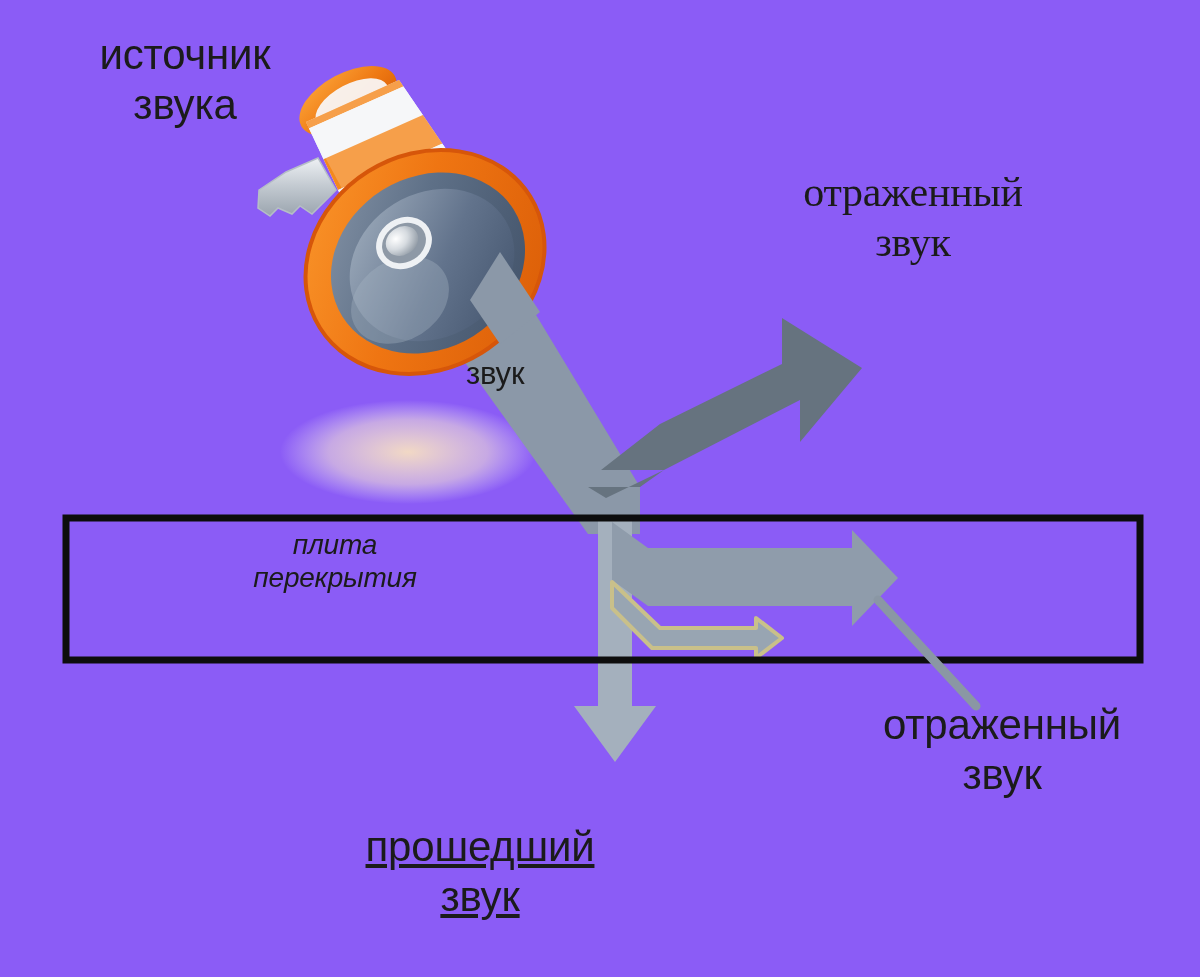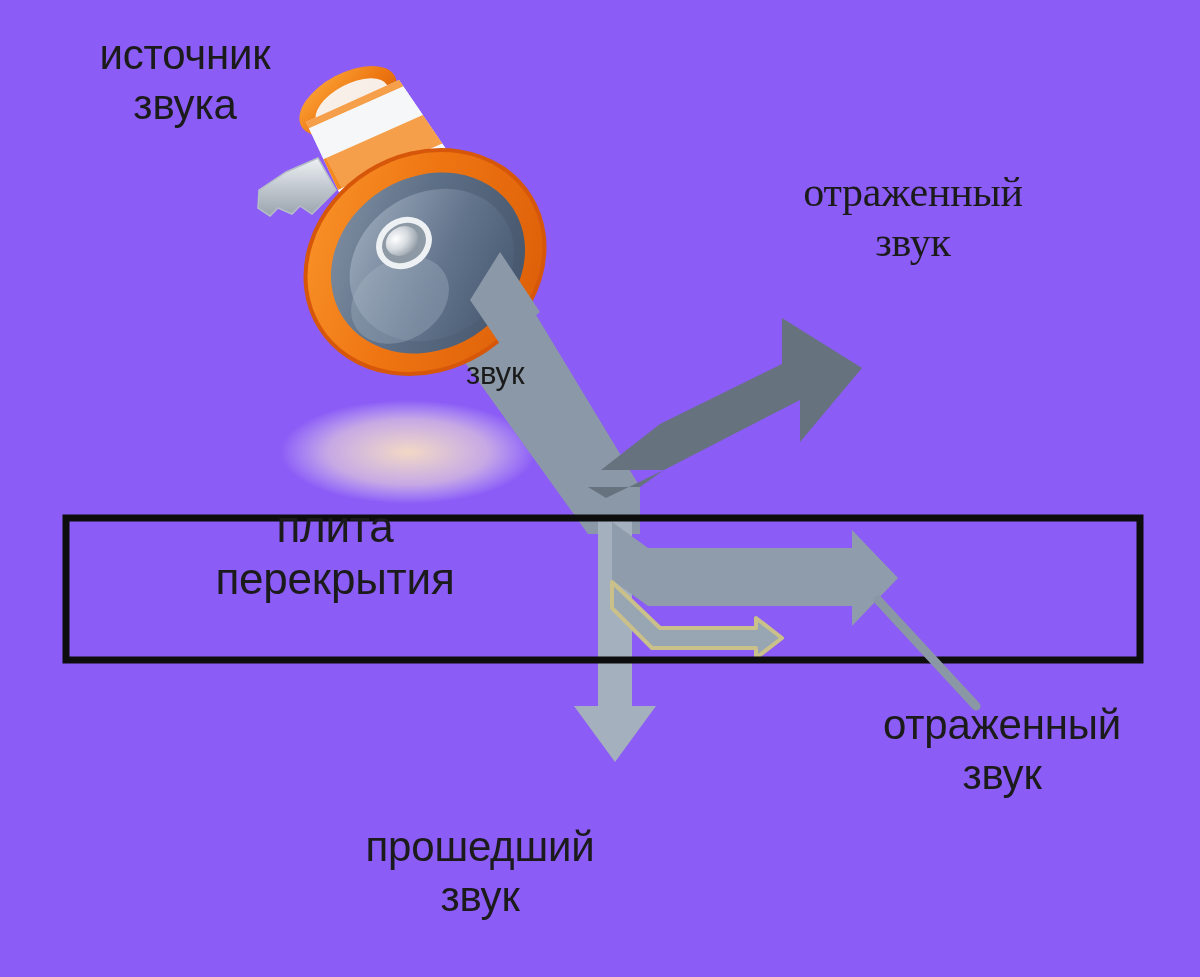--- a/index.html
+++ b/index.html
@@ -28,23 +28,23 @@
     font-family: "Liberation Sans", sans-serif;
     font-weight: 400;
     line-height: 1.18;
     text-align: center;
     white-space: pre-line;
     letter-spacing: -0.2px;
   }
   #label-source        { left: 30px;  top: 30px;  width: 310px; font-size: 42px; }
   #label-reflected     { left: 723px; top: 168px; width: 380px; font-size: 42px; font-family: Liberation Serif, serif; }
   #label-incident      { left: 466px; top: 356px; width: 120px; font-size: 31px; text-align: left; }
-  #label-slab          { left: 140px; top: 501px; width: 390px; font-size: 44px; }
+  #label-slab          { left: 140px; top: 528px; width: 390px; font-size: 28px; font-style: italic; }
   #label-absorbed      { left: 812px; top: 700px; width: 380px; font-size: 42px; }
-  #label-transmitted   { left: 300px; top: 822px; width: 360px; font-size: 42px; }
+  #label-transmitted   { left: 300px; top: 822px; width: 360px; font-size: 42px; text-decoration: underline; }
 </style>
 </head>
 <body>
 
 <div id="stage">
 
   <svg class="layer" viewBox="0 0 1200 977" xmlns="http://www.w3.org/2000/svg">
     <defs>
       <linearGradient id="gBell" x1="0" y1="0" x2="1" y2="1">
         <stop offset="0%" stop-color="#8795a8"></stop>

